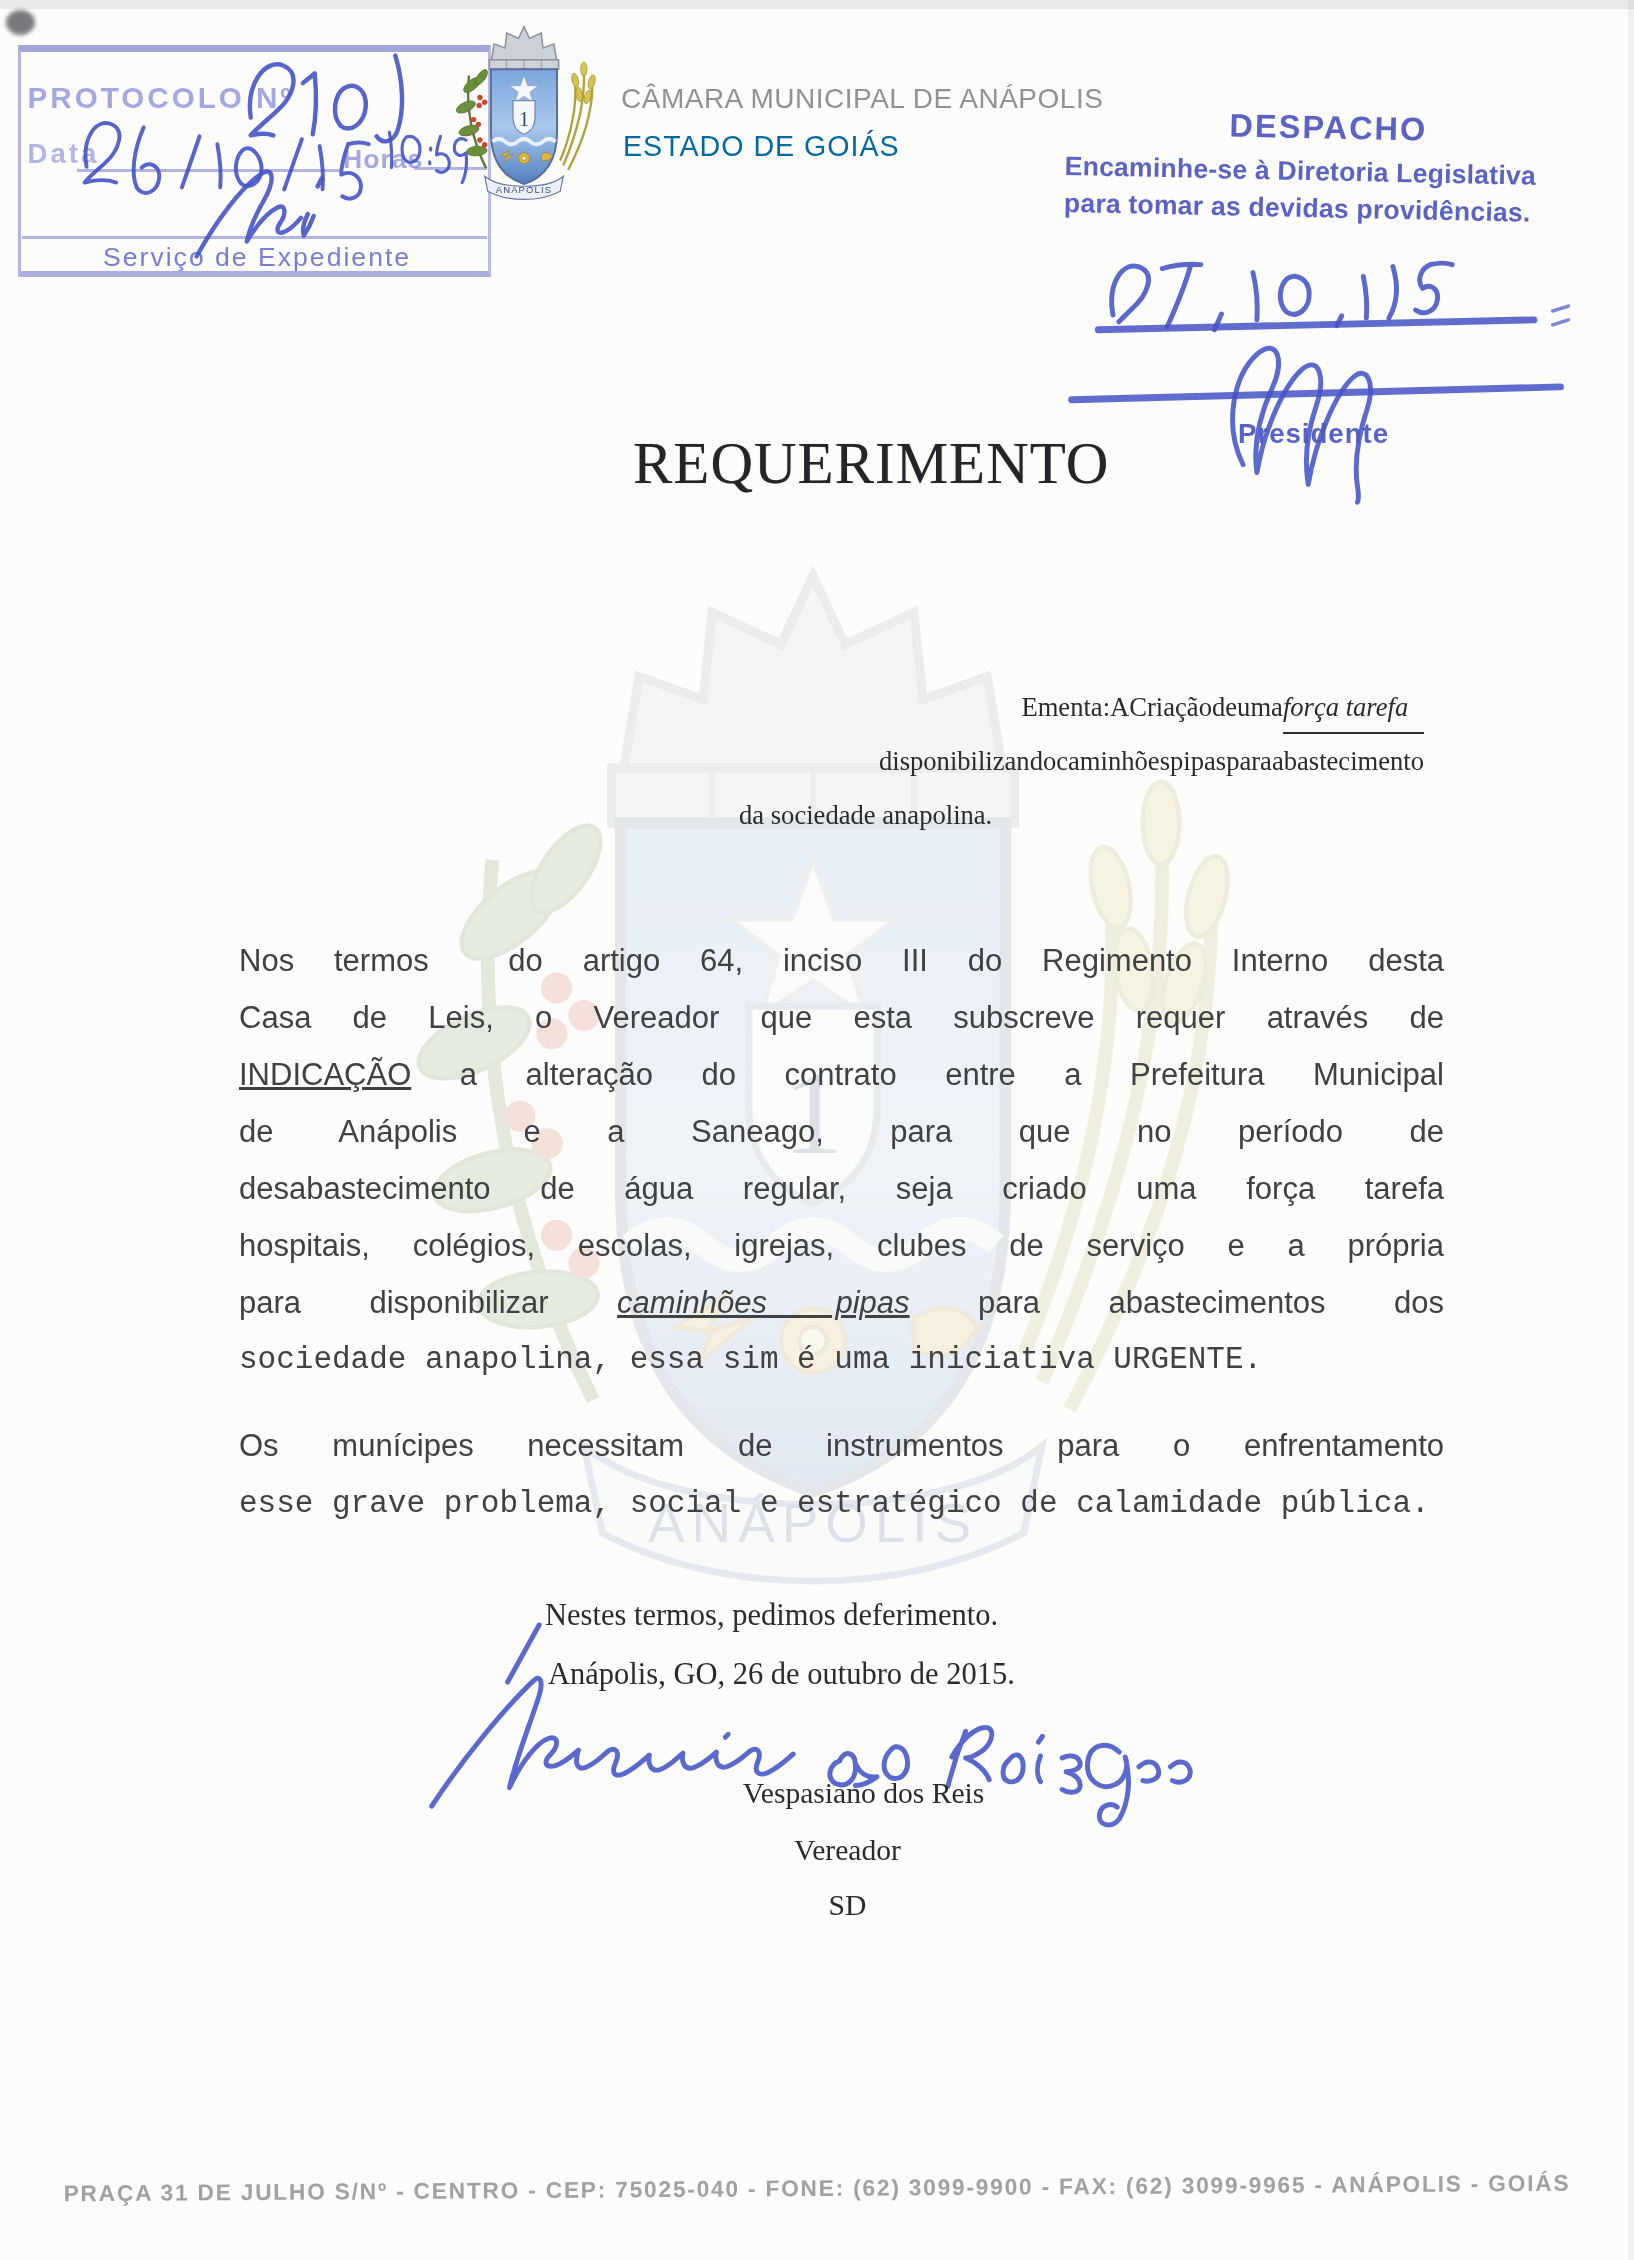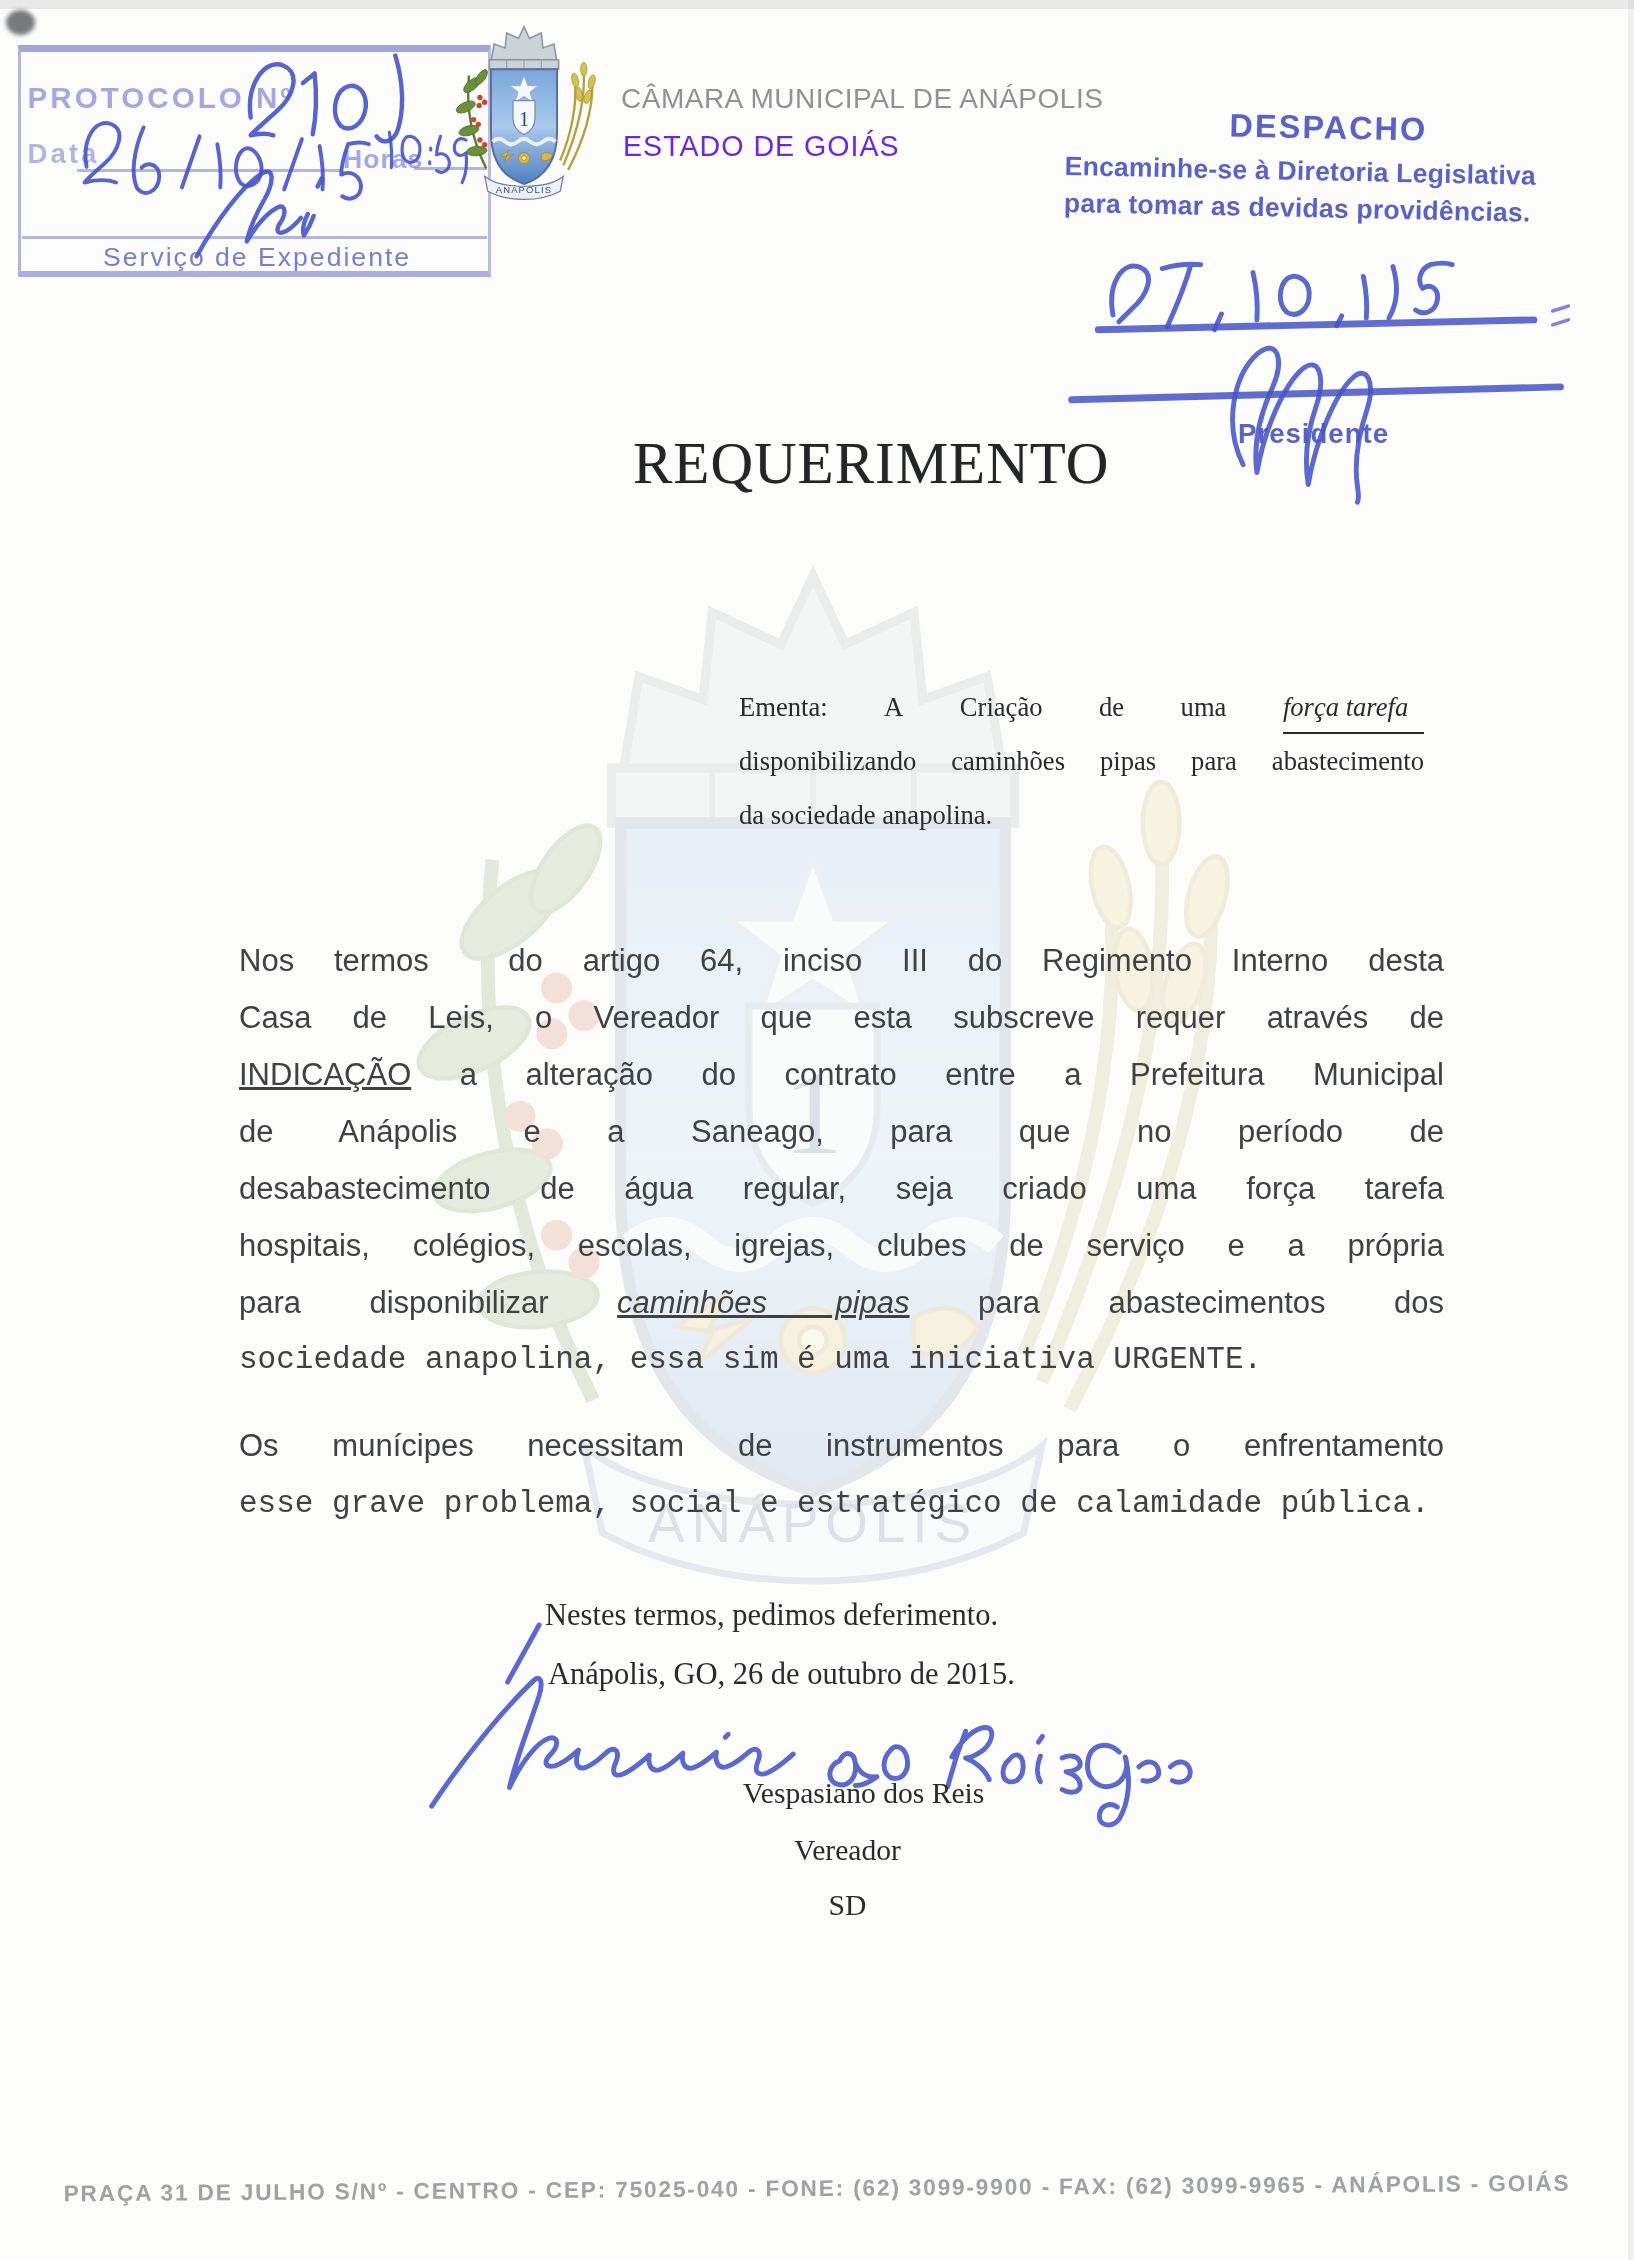--- a/index.html
+++ b/index.html
@@ -32,33 +32,33 @@
     border-top:7.9px solid rgba(88,96,192,.55);
     border-bottom:6.9px solid rgba(88,96,192,.50);
   }
   .proto-text{color:rgba(104,112,206,.60);font-weight:600;letter-spacing:3px;}
   .proto-line{background:rgba(88,96,192,.45);height:3px;}
   .hand-svg{color:var(--ink-blue);}
   .hand-svg path{stroke:currentColor;fill:none;stroke-linecap:round;stroke-linejoin:round;}
 
   
   .org-name{font-size:28px;font-weight:normal;color:var(--header-gray);letter-spacing:0.5px;}
-  .org-sub{font-size:28.6px;color:#6d28d9;letter-spacing:1px;}
+  .org-sub{font-size:28.6px;color:#0369a1;letter-spacing:1px;}
 
   
   .despacho{transform:rotate(1.2deg);transform-origin:left top;color:var(--stamp-blue);opacity:.92;}
   .despacho .d-title{font-size:32.5px;font-weight:bold;letter-spacing:2px;}
   .despacho .d-line{font-size:26.6px;font-weight:bold;letter-spacing:0.2px;}
   .presidente{font-size:27.6px;font-weight:bold;color:var(--stamp-blue);opacity:.92;letter-spacing:1px;}
 
   
   .doc-title{font-family:"Liberation Serif", serif;font-size:59px;color:#232527;letter-spacing:1px;text-shadow:0 0 1px rgba(0,0,0,.35);text-align:center;}
   .serif{font-family:"Liberation Serif", serif;color:var(--serif-text);}
   .ementa{width:685px;font-size:26.6px;}
-  .ementa .eline{height:54px;line-height:54px;display:flex;justify-content:space-between;white-space:nowrap;}
+  .ementa .eline{height:54px;line-height:54px;display:flex;justify-content:flex-end;white-space:nowrap;}
   .ementa .eline3{display:block;}
   .hl-it{font-style:italic;border-bottom:2px solid #2a2b2d;padding-right:15.8px;}
   .iu{font-style:italic;text-decoration:underline;}
   .u{text-decoration:underline;}
   .bodytext{width:1205px;font-size:31px;color:var(--body-text);}
   .bodytext .bl{text-align:justify;text-align-last:justify;}
   .bodytext .bl.last{text-align-last:left;font-family:Liberation Mono, monospace;}
   .p1 .bl{line-height:57px;height:57px;white-space:nowrap;}
   .p2 .bl{line-height:58px;height:58px;white-space:nowrap;}
   .close-line{font-size:30.5px;}

